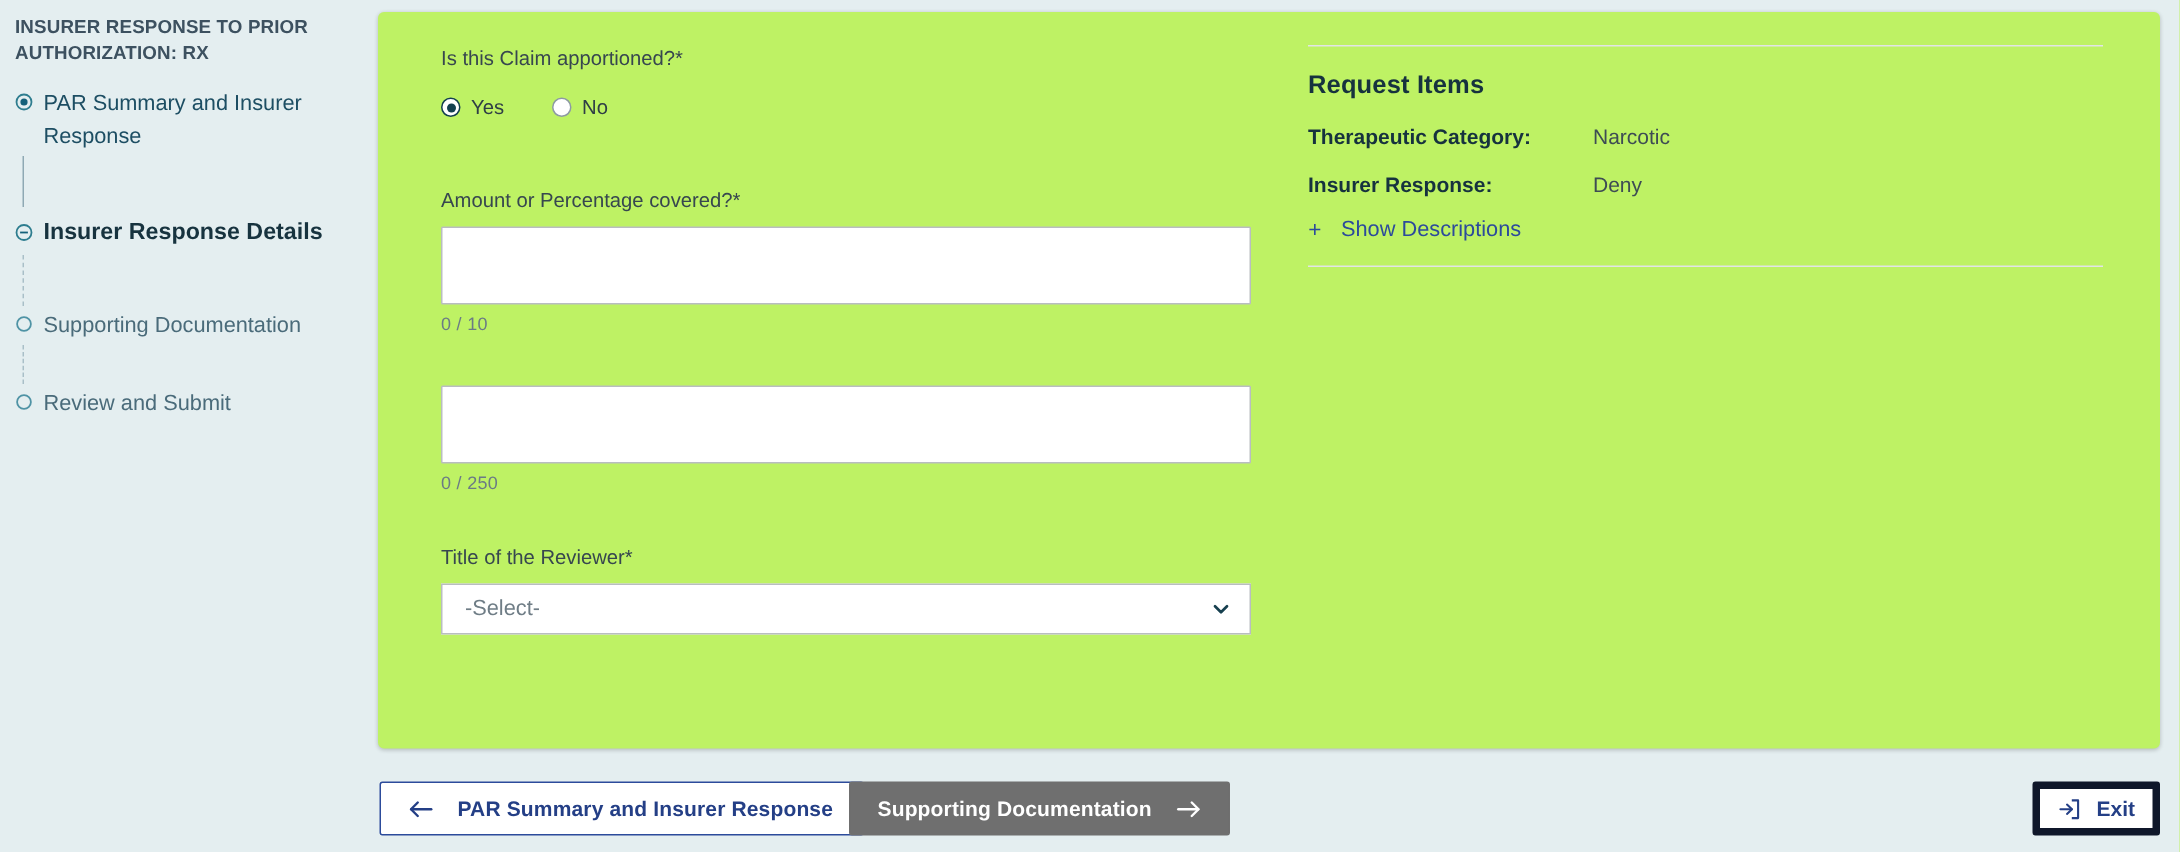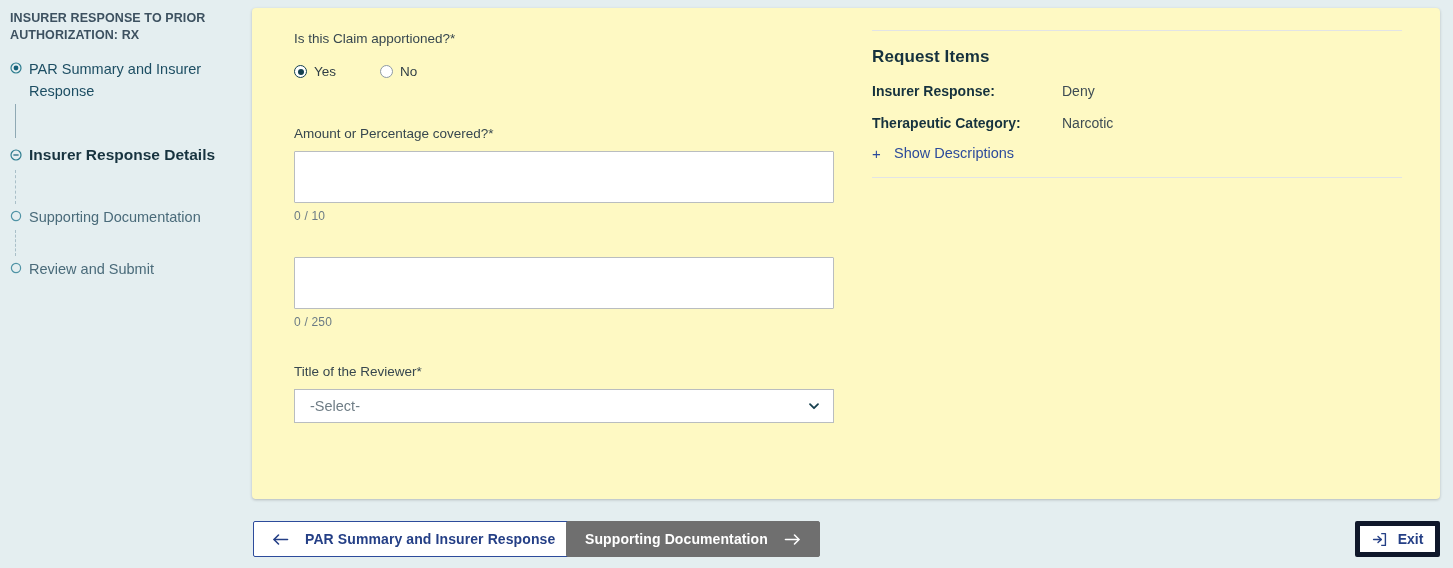--- a/index.html
+++ b/index.html
@@ -82,21 +82,21 @@
     width: 0;
   }
 
   
   .card {
     position: absolute;
     left: 252px;
     top: 8px;
     width: 1188px;
     height: 491px;
-    background: #fef9c3;
+    background: #bef264;
     border-radius: 4px;
     box-shadow: 0 1px 3px rgba(0,0,0,.22);
   }
 
   .card-inner {
     display: flex;
     padding: 22px 0 0 0;
     height: 100%;
   }
 
@@ -116,21 +116,21 @@
   .field-label {
     font-size: 13.5px;
     line-height: 18px;
     color: #37474f;
     margin-bottom: 8px;
   }
 
   .radio-row {
     display: flex;
     align-items: flex-end;
-    gap: 12px;
+    gap: 0;
     margin-top: 16px;
     margin-bottom: 46px;
   }
   .radio-item {
     display: flex;
     align-items: center;
     gap: 7px;
     margin-right: 32px;
   }
   .radio-dot {
@@ -418,27 +418,27 @@
         </div>
 
       </div>
 
       <div class="side-col">
         <div class="hr"></div>
 
         <div class="panel-title">Request Items</div>
 
         <div class="kv-row">
+          <div class="kv-key">Therapeutic Category:</div>
+          <div class="kv-val">Narcotic</div>
+        </div>
+
+        <div class="kv-row">
           <div class="kv-key">Insurer Response:</div>
           <div class="kv-val">Deny</div>
-        </div>
-
-        <div class="kv-row">
-          <div class="kv-key">Therapeutic Category:</div>
-          <div class="kv-val">Narcotic</div>
         </div>
 
         <div class="show-desc">
           <span class="plus-icon">+</span>
           <span class="show-desc-label">Show Descriptions</span>
         </div>
 
         <div class="hr"></div>
       </div>
 

